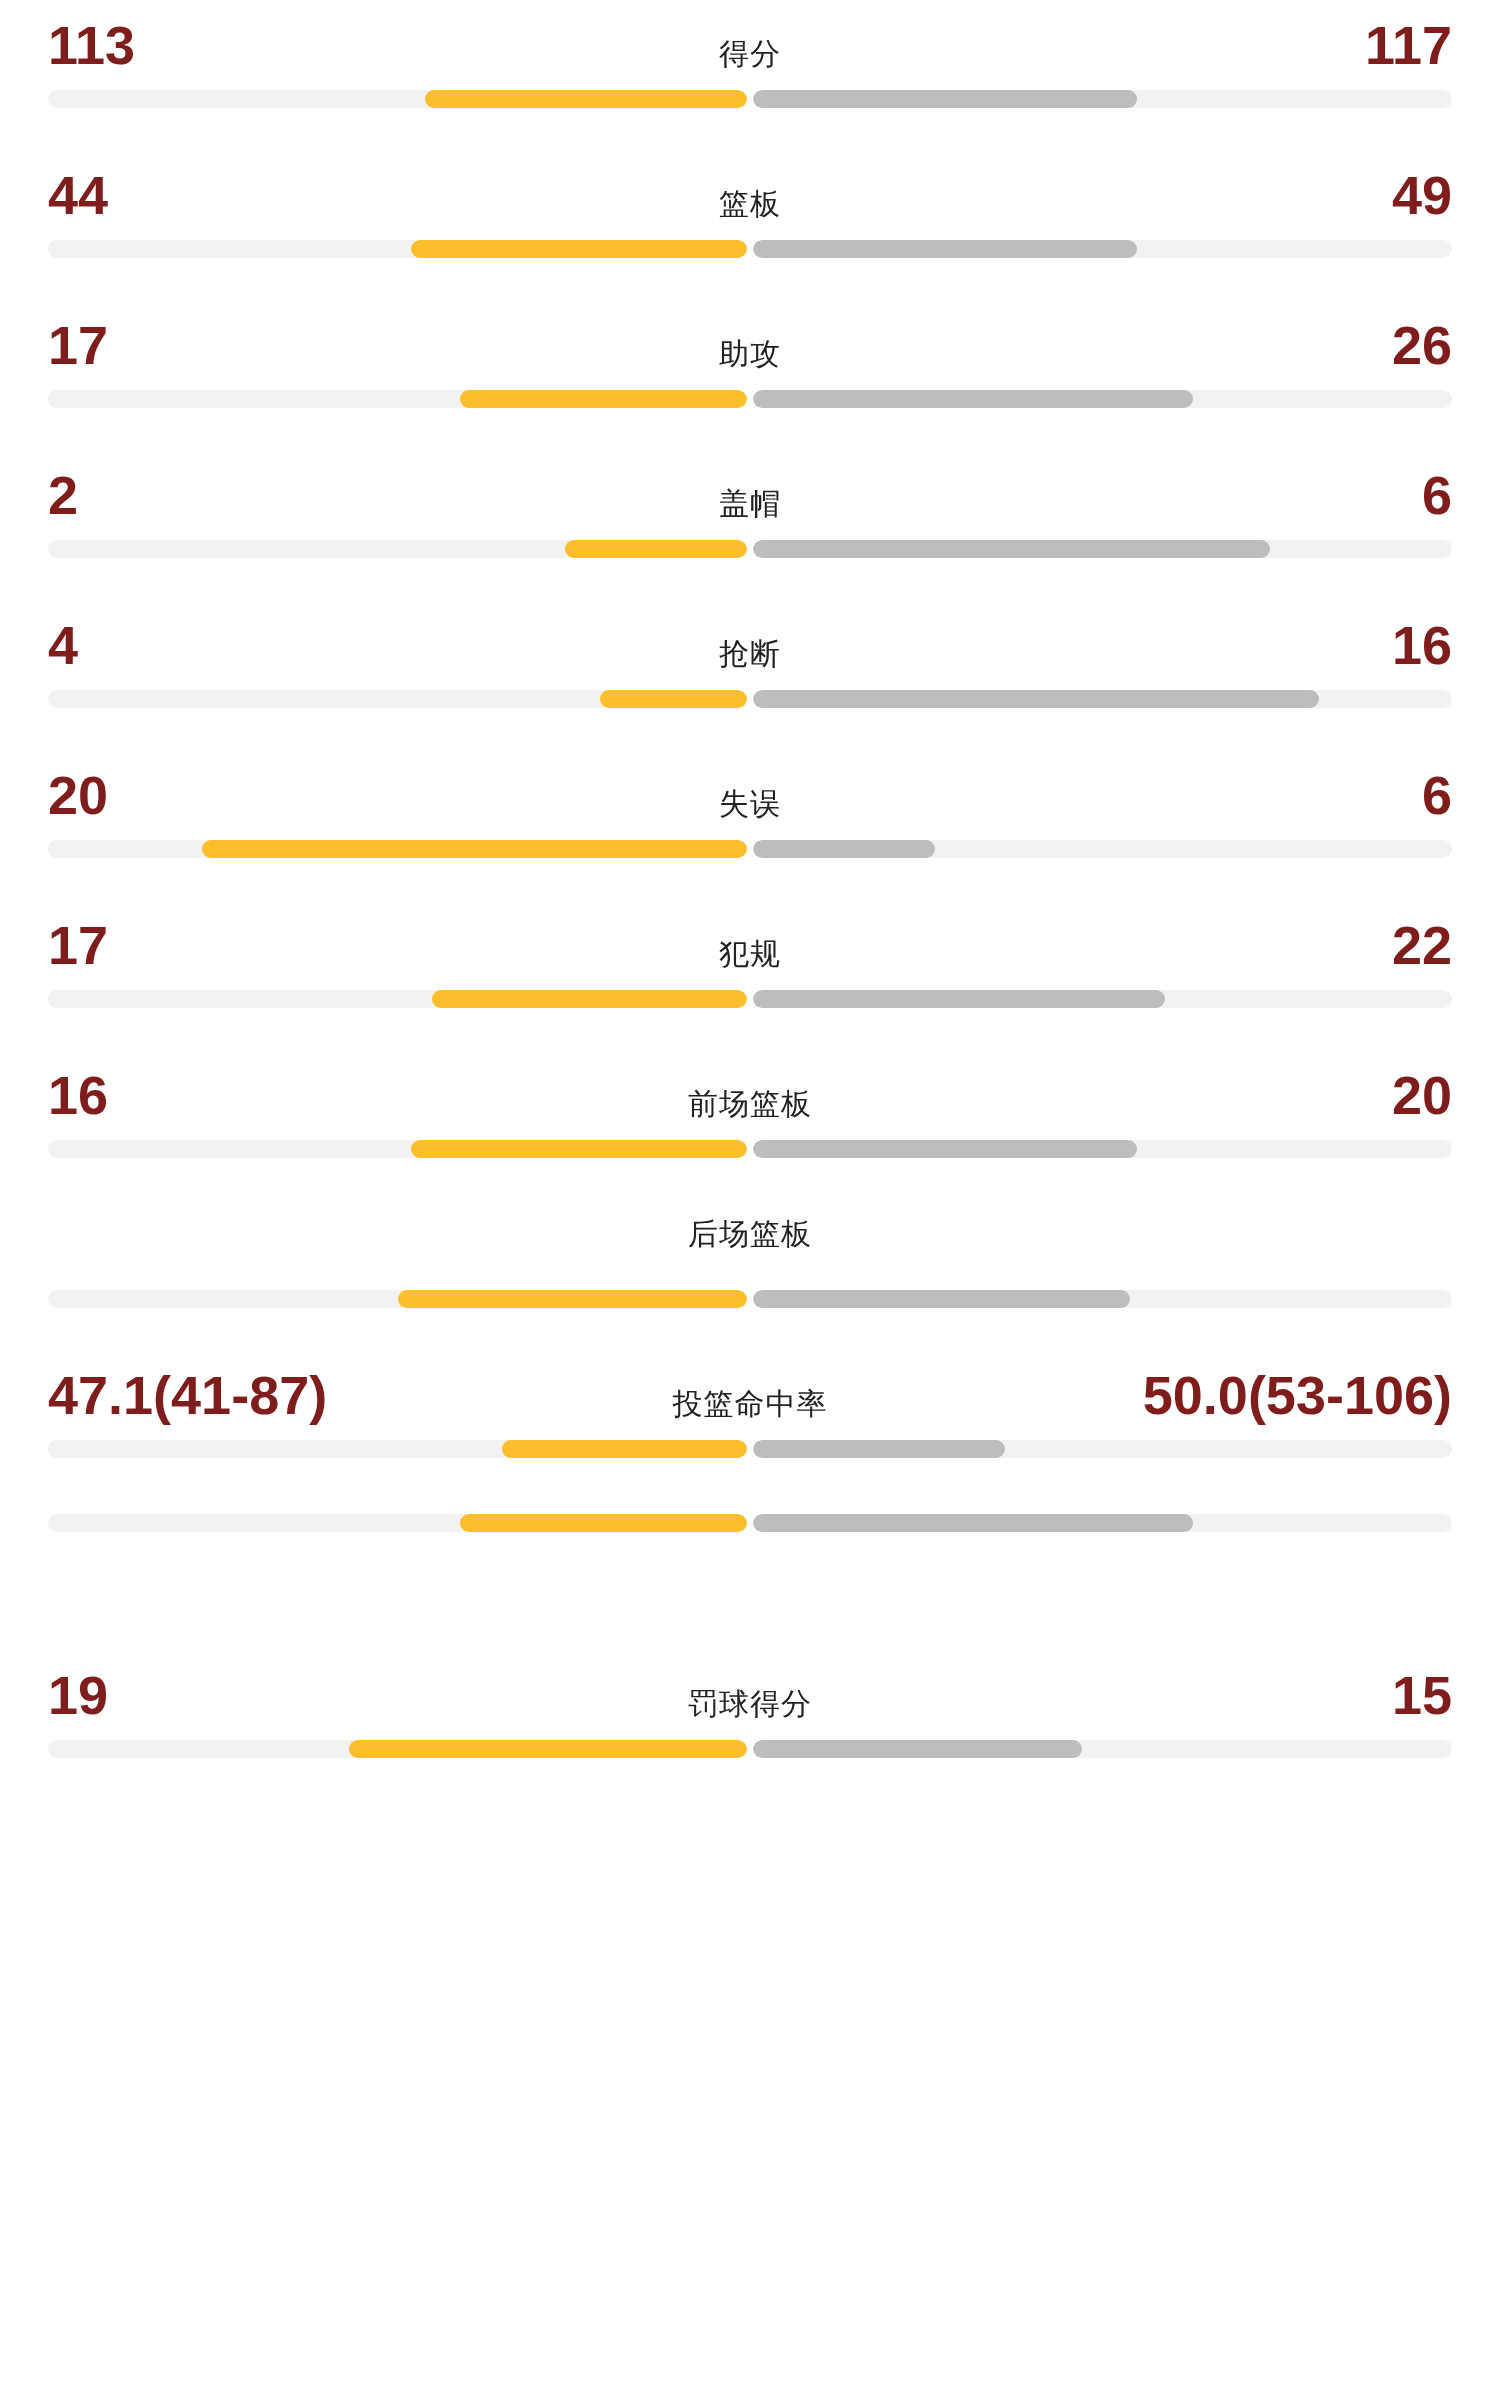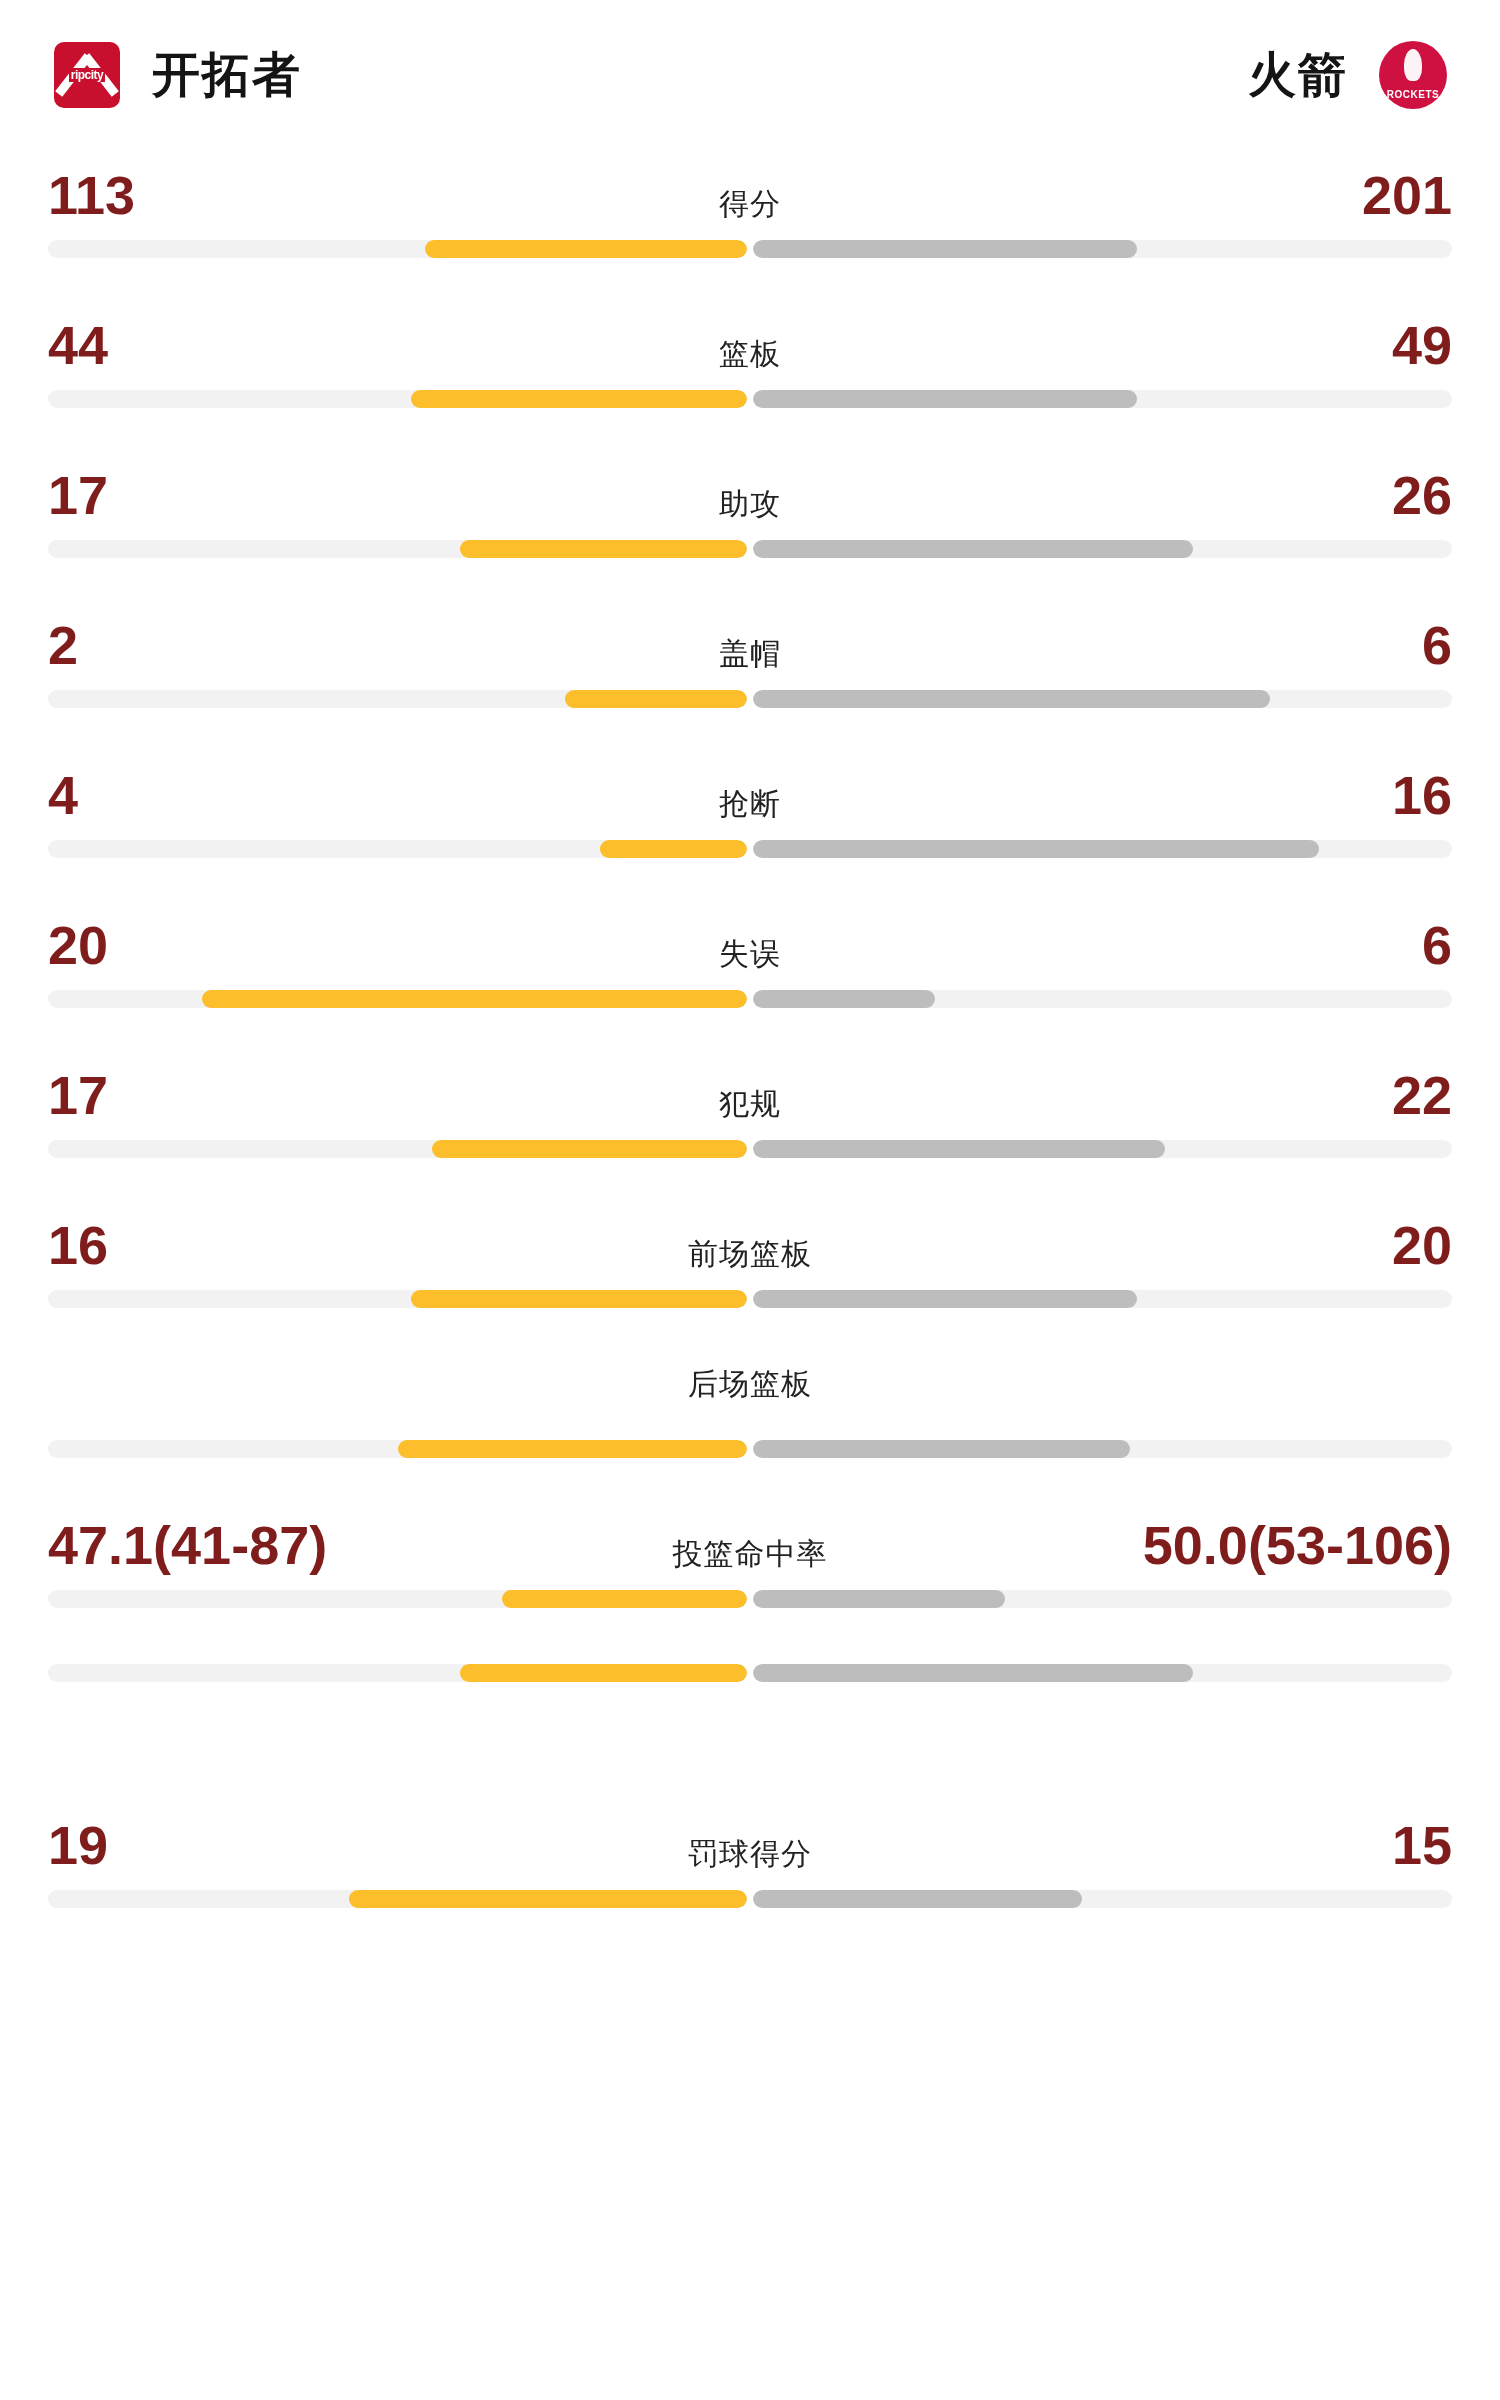--- a/index.html
+++ b/index.html
@@ -186,45 +186,27 @@
   .fill-right {
     left: 0;
     background: #bdbdbd;
   }
 </style>
 </head>
 <body>
 
 <div class="page">
 
-  <div class="header">
-    <div class="team">
-      <div class="logo logo-blazers">
-        <div class="bz">
-            <span class="bz-txt">ripcity</span>
-          </div>
-      </div>
-      <div class="team-name">开拓者</div>
-    </div>
-    <div class="team">
-      <div class="team-name">火箭</div>
-      <div class="logo logo-rockets">
-        <div class="rk">
-            <span class="rk-txt">ROCKETS</span>
-          </div>
-      </div>
-    </div>
-  </div>
 
   <div class="rows" id="rows">
       <div class="stat-row">
         <div class="stat-top">
           <div class="stat-val">113</div>
           <div class="stat-label">得分</div>
-          <div class="stat-val right">201</div>
+          <div class="stat-val right">117</div>
         </div>
         <div class="bars">
           <div class="bar-side bar-left">
             <div class="fill fill-left" style="width: 46%; background: rgb(252, 190, 42);"></div>
           </div>
           <div class="bar-side bar-right">
             <div class="fill fill-right" style="width: 55%; background: rgb(189, 189, 189);"></div>
           </div>
         </div>
       </div>

